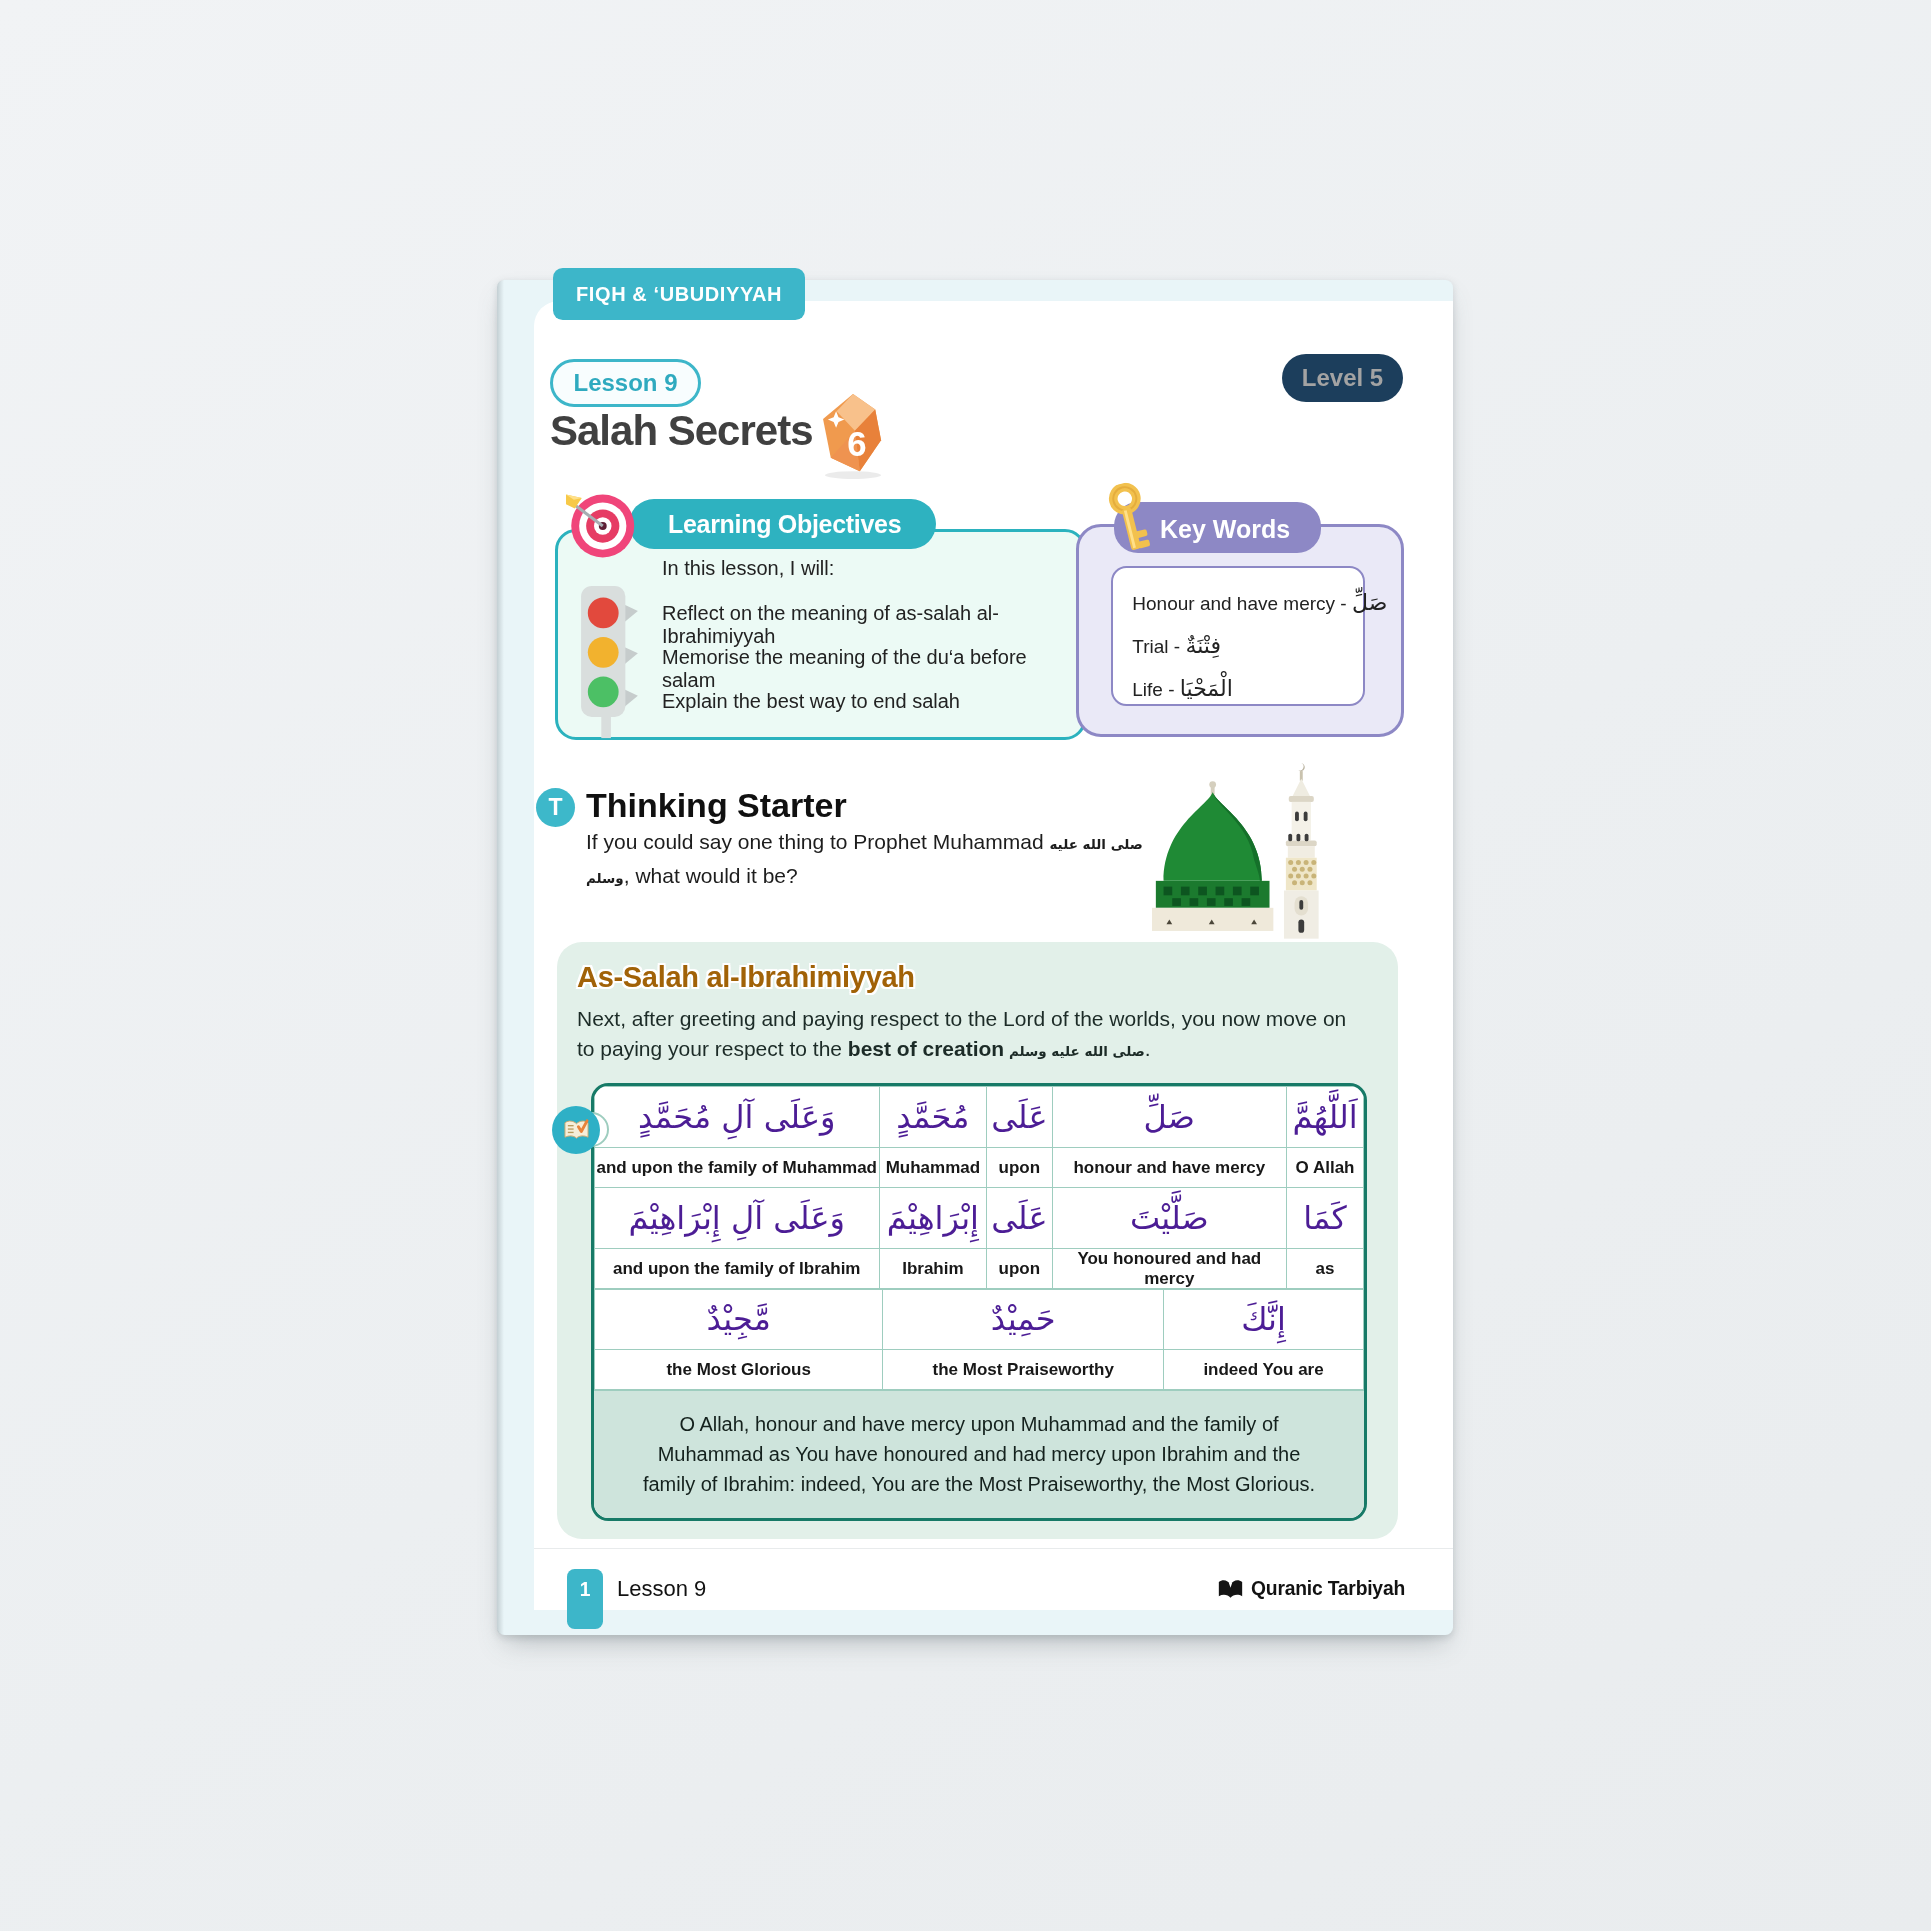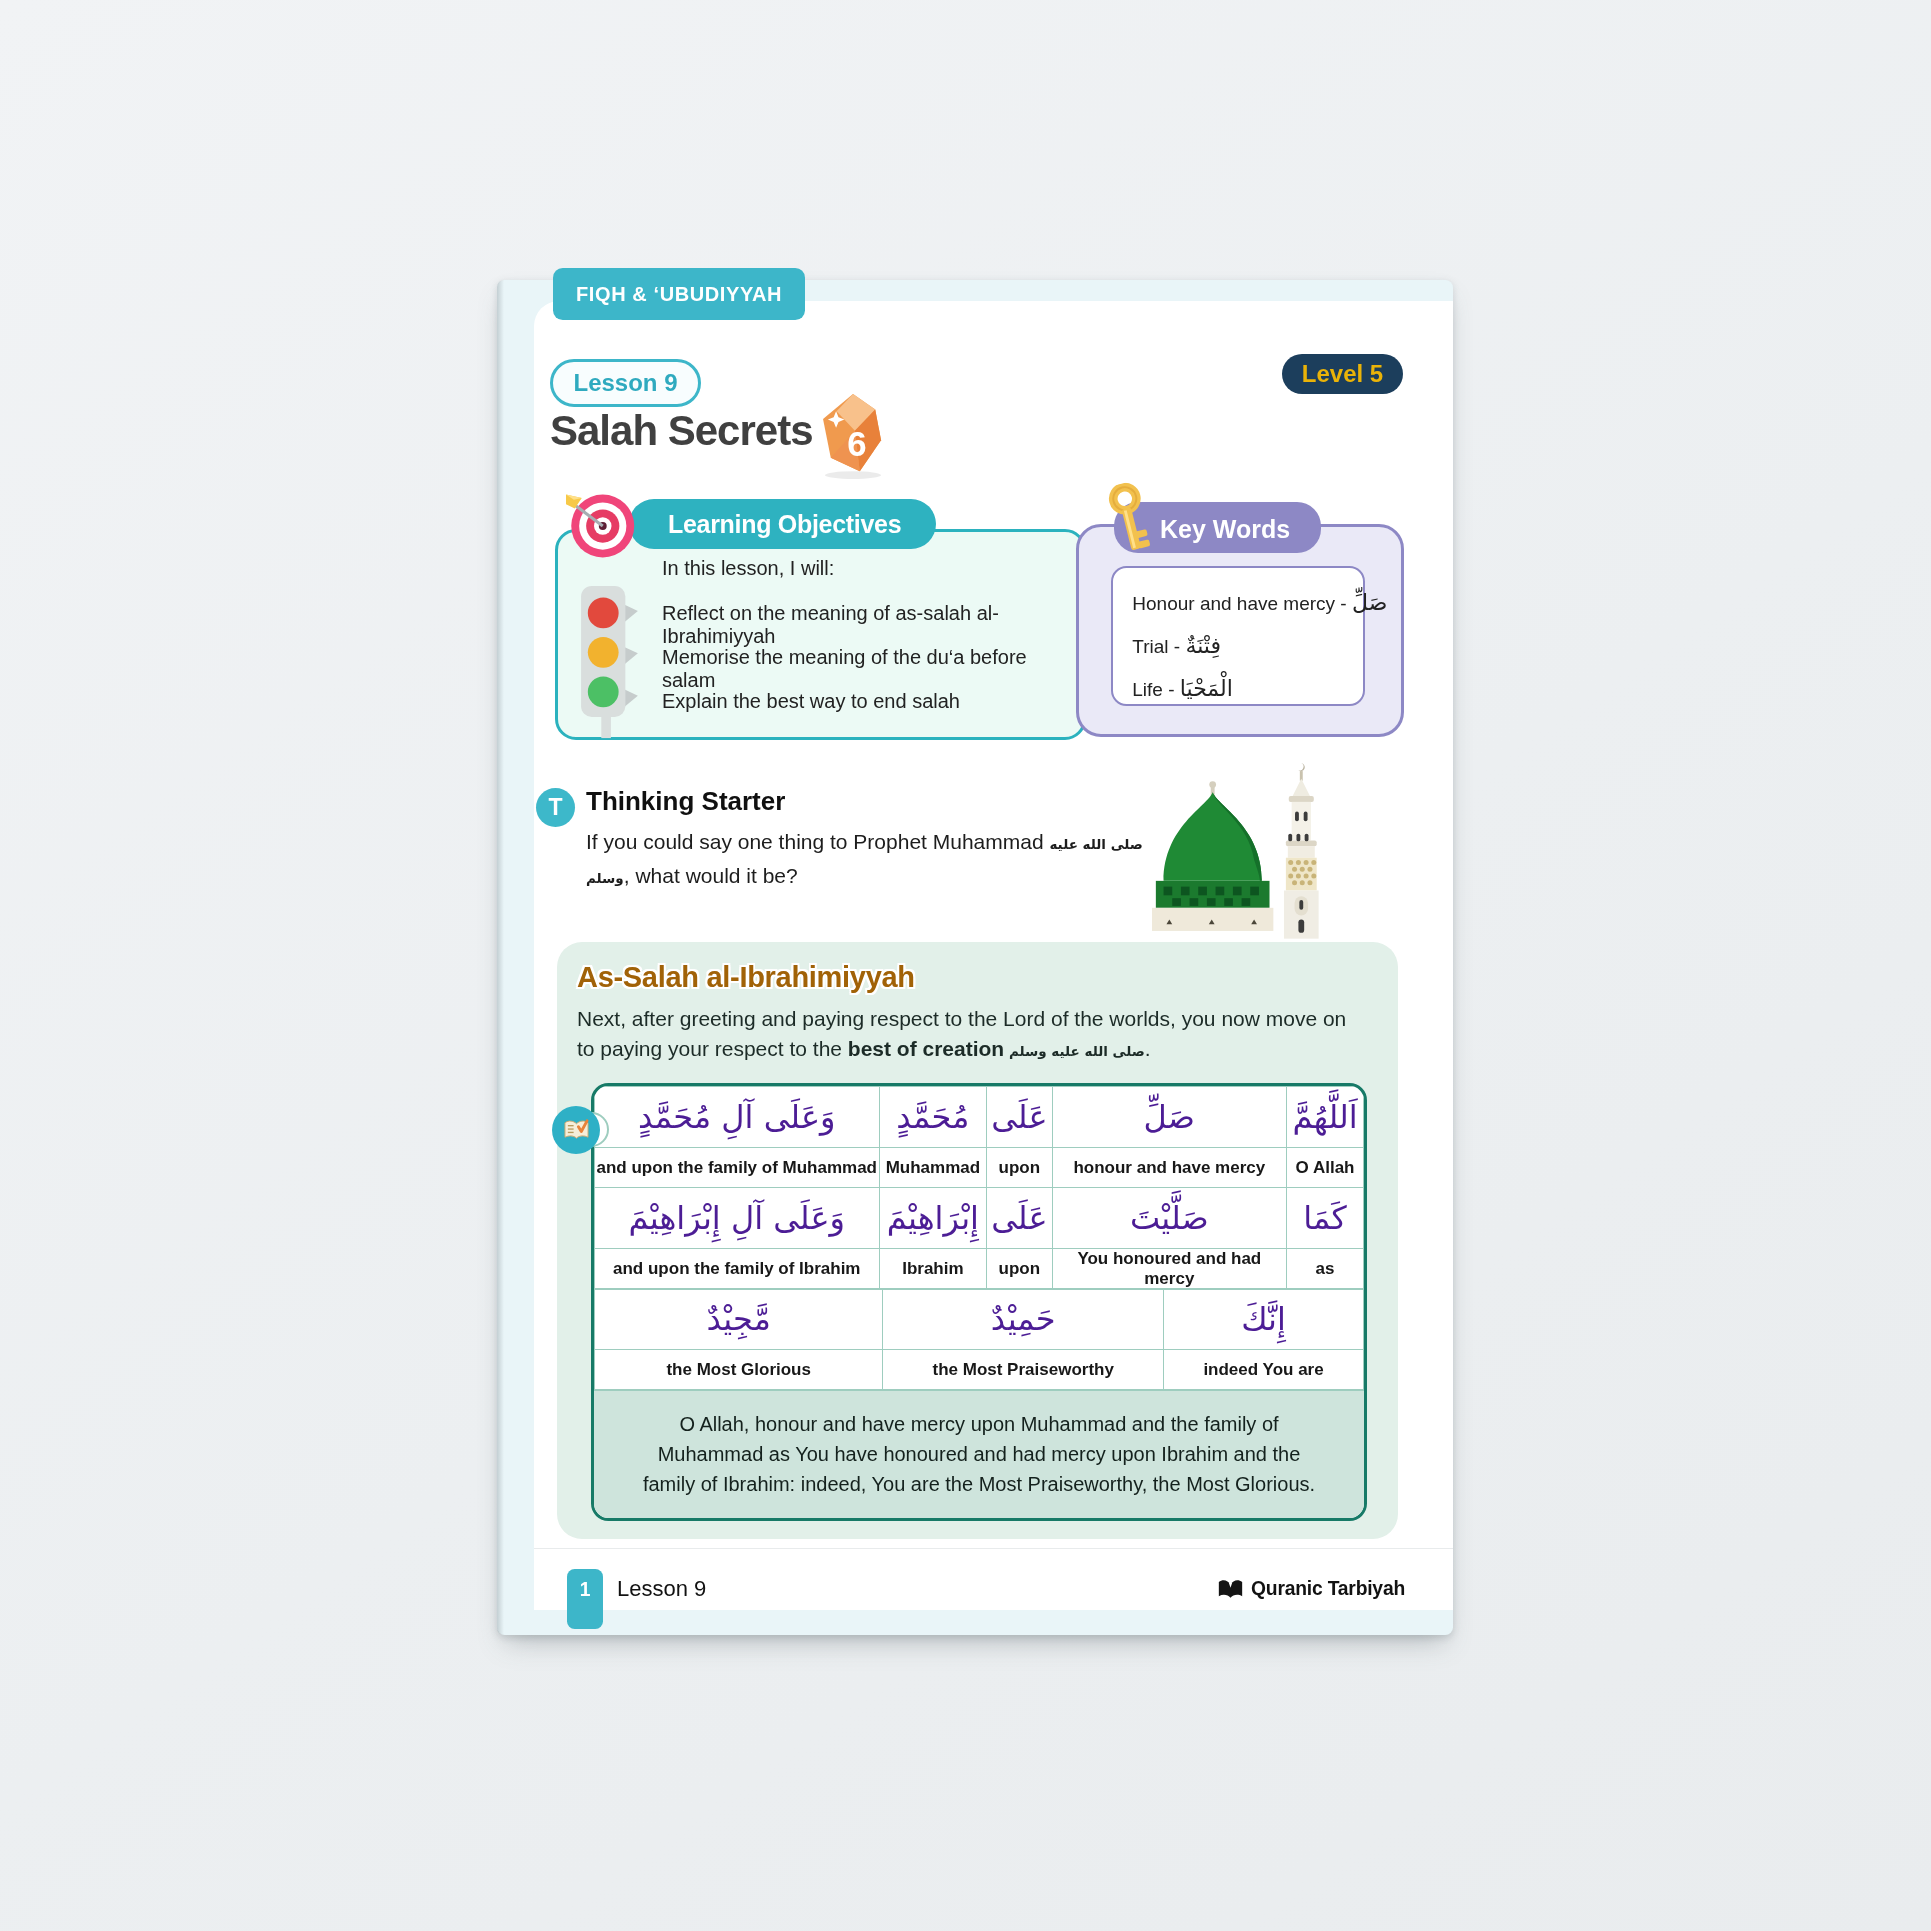--- a/index.html
+++ b/index.html
@@ -19,22 +19,22 @@
     background:linear-gradient(to right,rgba(110,120,126,.30),rgba(110,120,126,0));
     border-radius:7.7px 0 0 7.7px;}
   .panel{position:absolute;left:37px;top:21px;right:0;bottom:25px;background:#ffffff;border-radius:25px 0 0 0;}
   
   .fiqh-badge{position:absolute;left:56px;top:-11.6px;height:52px;line-height:52px;
     padding:0 23px;background:#3db6c9;border-radius:9.7px;color:#fff;
     font-weight:700;font-size:20px;letter-spacing:0.6px;}
   .lesson-pill{position:absolute;left:53px;top:79px;width:145px;height:42px;
     border:3.4px solid #3db6c9;border-radius:25px;background:#f8fdfe;
     color:#2faabf;font-weight:700;font-size:24px;display:flex;align-items:center;justify-content:center;}
-  .level-badge{position:absolute;left:785px;top:74px;width:121px;height:40px;background:#1c3e5c;
-    border-radius:26px;color:#eab308;font-weight:700;font-size:24px;display:flex;align-items:center;justify-content:center;}
+  .level-badge{position:absolute;left:785px;top:74px;width:121px;height:48px;background:#1c3e5c;
+    border-radius:26px;color:#a3a3a3;font-weight:700;font-size:24px;display:flex;align-items:center;justify-content:center;}
   .title{position:absolute;left:53px;top:127px;font-size:42px;font-weight:900;color:#404040;letter-spacing:-1px;}
   .gem{position:absolute;left:321px;top:112px;}
   
   .lo-box{position:absolute;left:58px;top:249px;width:480px;height:205px;background:#ecfaf5;
     border:3.4px solid #2bb2be;border-radius:21px;padding-left:45px;}
   .lo-header{position:absolute;left:71px;top:-33px;height:50px;line-height:50px;padding:0 35px 0 39px;
     background:#2eb2c0;border-radius:26px;color:#fff;font-weight:800;font-size:25px;letter-spacing:-0.3px;z-index:3;}
   .target{position:absolute;left:7.7px;top:-41px;z-index:4;}
   .lo-intro{position:absolute;left:104px;top:25px;font-size:20px;color:#222;}
   .lo-item{position:absolute;left:104px;font-size:20px;color:#222;width:367px;}
@@ -46,21 +46,21 @@
   .kw-header{position:absolute;left:35px;top:-25px;height:47px;line-height:47px;padding:4px 31px 0 46px;
     background:#8d88c5;border-radius:24px;color:#fff;font-weight:800;font-size:25px;z-index:3;}
   .key-icon{position:absolute;left:25px;top:-44px;z-index:4;transform:rotate(-14deg);}
   .kw-inner{position:absolute;left:32px;top:39px;width:254px;height:140px;background:#fff;
     border:2.4px solid #8d88c5;border-radius:15.4px;padding:13.5px 0 0 19.3px;box-sizing:border-box;}
   .kw-line{font-size:19px;color:#222;line-height:42px;white-space:nowrap;}
   .kw-line .ar{font-size:22px;}
   
   .t-circle{position:absolute;left:39px;top:508px;width:39px;height:39px;border-radius:50%;
     background:#3db8ca;color:#fff;font-weight:800;font-size:23px;display:flex;align-items:center;justify-content:center;}
-  .ts-heading{position:absolute;left:89px;top:506px;font-size:26px;font-weight:800;color:#101010;}
+  .ts-heading{position:absolute;left:89px;top:506px;font-size:34px;font-weight:800;color:#101010;}
   .ts-question{position:absolute;left:89px;top:546px;width:570px;font-size:21px;line-height:32px;color:#1d1d1d;}
   .ts-question .ar{font-size:13.5px;font-weight:700;}
   .mosque{position:absolute;left:655px;top:483px;}
   
   .green-box{position:absolute;left:60px;top:662px;width:841px;height:597px;background:#e2f0e9;border-radius:25px;}
   .gs-heading{position:absolute;left:20px;top:19.3px;font-size:29px;font-weight:800;color:#a16207;letter-spacing:-0.3px;
     text-shadow:-1.9px -1.9px 0 #fff,1.9px -1.9px 0 #fff,-1.9px 1.9px 0 #fff,1.9px 1.9px 0 #fff,0 -1.9px 0 #fff,0 1.9px 0 #fff,-1.9px 0 0 #fff,1.9px 0 0 #fff;}
   .gs-para{position:absolute;left:20px;top:62px;width:784px;font-size:21px;line-height:30px;color:#1c2b27;}
   .gs-para .ar{font-size:13.5px;font-weight:700;}
   .dua-wrap{position:absolute;left:34px;top:141px;width:776px;border:3.9px solid #177a67;border-radius:17.4px;

